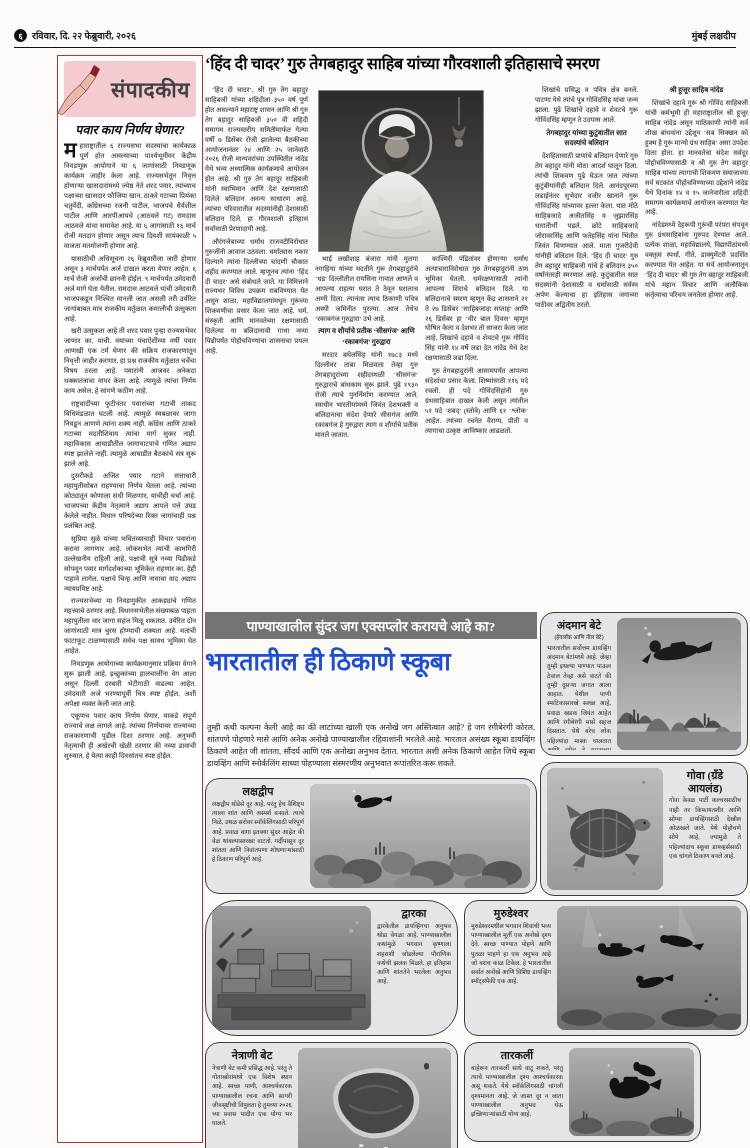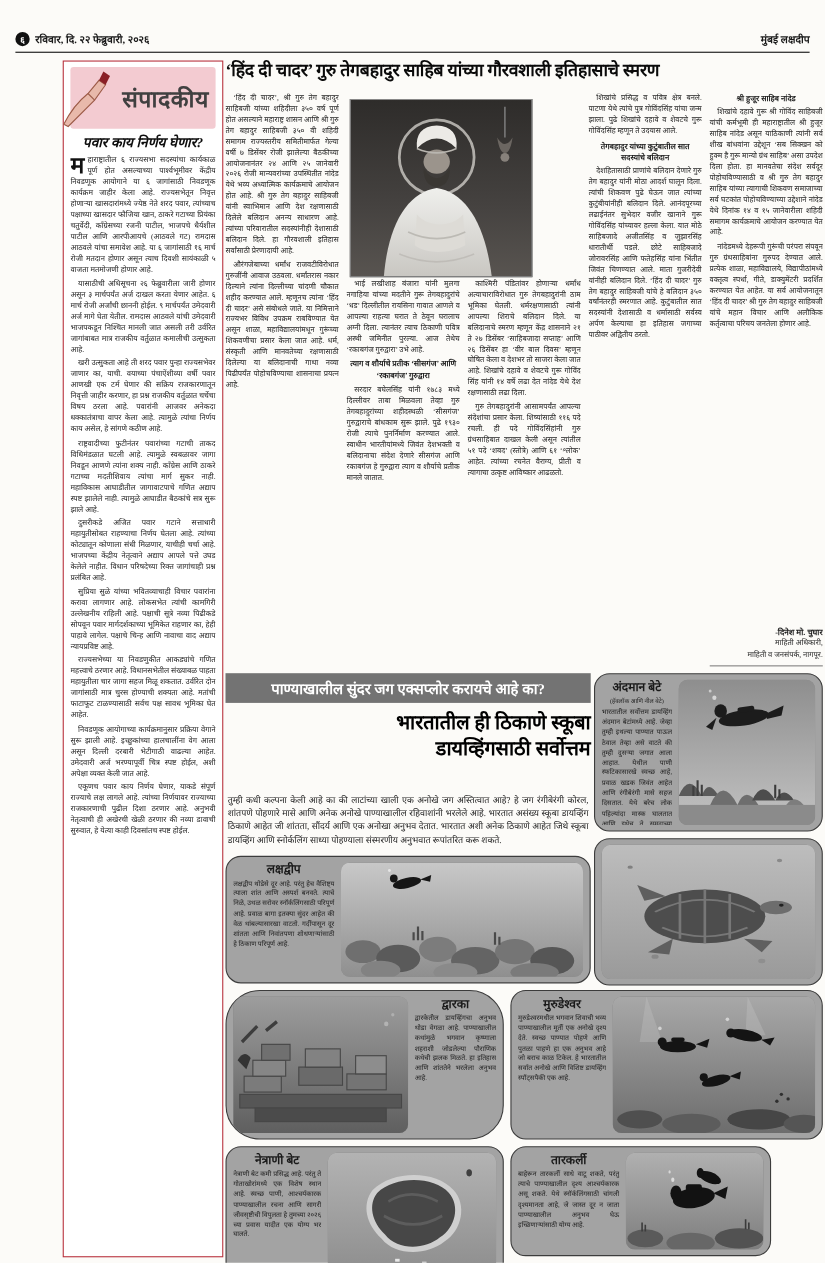--- a/index.html
+++ b/index.html
@@ -40,25 +40,25 @@
   .img-spacer{height:169px;flex:none;}
   .guru-photo{position:absolute;left:113px;top:38px;width:164px;height:160px;
     border:1px solid #888;background:#333;overflow:hidden;}
   .byline{margin-top:auto;text-align:right;font-size:6.9px;line-height:1.5;padding-top:3px;}
   .byline .name{font-weight:bold;font-size:7.4px;}
   .byline-rule{border-top:1px solid #555;width:120px;margin:4px 0 0 auto;}
   
   .kicker{position:absolute;left:205px;top:612px;width:332px;height:27px;background:#737373;
     color:#fff;display:flex;align-items:center;justify-content:center;
     font-weight:bold;font-size:13.5px;font-family:"Liberation Serif",serif;}
-  .scuba-headline{position:absolute;left:205px;top:646px;width:332px;text-align:right;
-    font-weight:bold;font-size:18px;line-height:1.3;color:#000000;}
+  .scuba-headline{position:absolute;left:205px;top:646px;width:332px;text-align:left;
+    font-weight:bold;font-size:25px;line-height:1.3;color:#1d4ed8;}
   .scuba-intro{position:absolute;left:207px;top:722px;width:328px;font-size:8.1px;
     line-height:1.5;text-align:justify;color:#222;}
-  .spot{position:absolute;border:1.3px solid #3c3c3c;border-radius:14px;background:#a3a3a3;
+  .spot{position:absolute;border:1.3px solid #3c3c3c;border-radius:14px;background:#e5e5e5;
     box-sizing:border-box;padding:5px 6px;display:flex;gap:6px;overflow:hidden;}
   .spot-textcol{display:flex;flex-direction:column;flex:none;}
   .spot-title{font-weight:bold;font-size:11px;text-align:center;line-height:1.15;margin:1px 0 1px 0;}
   .spot-sub{font-size:5.6px;text-align:center;margin-bottom:2px;}
   .spot-text{font-size:6.2px;line-height:1.5;text-align:justify;color:#222;overflow:hidden;}
   .spot-photo{flex:1;border-radius:8px;overflow:hidden;background:#888;min-width:0;}
   .spot-photo svg{display:block;width:100%;height:100%;}
   
   .spot.andaman{left:540px;top:612px;width:208px;height:144px;}
   .spot.goa{left:540px;top:762px;width:208px;height:134px;}
@@ -154,34 +154,27 @@
     </div>
     <div class="art-col">
       <p>शिखांचे प्रसिद्ध व पवित्र क्षेत्र बनले. पाटणा येथे त्यांचे पुत्र गोविंदसिंह यांचा जन्म झाला. पुढे शिखांचे दहावे व शेवटचे गुरू गोविंदसिंह म्हणून ते उदयास आले.</p>
       <p class="art-sub">तेगबहादुर यांच्या कुटुंबातील सात सदस्यांचे बलिदान</p>
       <p>देशहितासाठी प्राणांचे बलिदान देणारे गुरु तेग बहादुर यांनी मोठा आदर्श घालून दिला. त्यांची शिकवण पुढे घेऊन जात त्यांच्या कुटुंबीयांनीही बलिदान दिले. आनंदपूरच्या लढाईनंतर सुभेदार वजीर खानाने गुरू गोविंदसिंह यांच्यावर हल्ला केला. यात मोठे साहिबजादे अजीतसिंह व जुझारसिंह धारातीर्थी पडले. छोटे साहिबजादे जोरावरसिंह आणि फतेहसिंह यांना भिंतीत जिवंत चिणण्यात आले. माता गुजरीदेवी यांनीही बलिदान दिले. ‘हिंद दी चादर’ गुरु तेग बहादुर साहिबजी यांचे हे बलिदान ३५० वर्षांनंतरही स्मरणात आहे. कुटुंबातील सात सदस्यांनी देशासाठी व धर्मासाठी सर्वस्व अर्पण केल्याचा हा इतिहास जगाच्या पाठीवर अद्वितीय ठरतो.</p>
     </div>
     <div class="art-col">
       <p class="art-sub">श्री हुजूर साहिब नांदेड</p>
       <p>शिखांचे दहावे गुरू श्री गोविंद साहिबजी यांची कर्मभूमी ही महाराष्ट्रातील श्री हुजूर साहिब नांदेड असून याठिकाणी त्यांनी सर्व शीख बांधवांना उद्देशून ‘सब सिक्खन को हुक्म है गुरू मान्यो ग्रंथ साहिब’ असा उपदेश दिला होता. हा मानवतेचा संदेश सर्वदूर पोहोचविण्यासाठी व श्री गुरु तेग बहादुर साहिब यांच्या त्यागाची शिकवण समाजाच्या सर्व घटकांत पोहोचविण्याच्या उद्देशाने नांदेड येथे दिनांक १४ व १५ जानेवारीला शहिदी समागम कार्यक्रमाचे आयोजन करण्यात येत आहे.</p>
       <p>नांदेडमध्ये देहरूपी गुरूंची परंपरा संपवून गुरु ग्रंथसाहिबांना गुरुपद देण्यात आले. प्रत्येक शाळा, महाविद्यालये, विद्यापीठांमध्ये वक्तृत्व स्पर्धा, गीते, डाक्युमेंटरी प्रदर्शित करण्यात येत आहेत. या सर्व आयोजनातून ‘हिंद दी चादर’ श्री गुरु तेग बहादुर साहिबजी यांचे महान विचार आणि अलौकिक कर्तृत्वाचा परिचय जनतेला होणार आहे.</p>
-      <div class="byline">
-        <div class="name">-दिनेश मो. चुघार</div>
-        <div>माहिती अधिकारी,</div>
-        <div>माहिती व जनसंपर्क, नागपूर.</div>
-        <div class="byline-rule"></div>
-      </div>
     </div>
   </div>
 </div>
 
 <div class="kicker">पाण्याखालील सुंदर जग एक्सप्लोर करायचे आहे का?</div>
 <div class="scuba-headline">
   <div>भारतातील ही ठिकाणे स्कूबा</div>
-  <div>डायव्हिंगसाठी सर्वोत्तम</div>
 </div>
 <div class="scuba-intro">तुम्ही कधी कल्पना केली आहे का की लाटांच्या खाली एक अनोखे जग अस्तित्वात आहे? हे जग रंगीबेरंगी कोरल, शांतपणे पोहणारे मासे आणि अनेक अनोखे पाण्याखालील रहिवाशांनी भरलेले आहे. भारतात असंख्य स्कूबा डायव्हिंग ठिकाणे आहेत जी शांतता, सौंदर्य आणि एक अनोखा अनुभव देतात. भारतात अशी अनेक ठिकाणे आहेत जिथे स्कूबा डायव्हिंग आणि स्नोर्कलिंग साध्या पोहण्याला संस्मरणीय अनुभवात रूपांतरित करू शकते.</div>
 
 <div class="spot andaman">
   <div class="spot-textcol" style="width:64px;">
     <div class="spot-title">अंदमान बेटे</div>
     <div class="spot-sub">(हॅवलॉक आणि नील बेटे)</div>
     <div class="spot-text">भारतातील सर्वोत्तम डायव्हिंग अंदमान बेटांमध्ये आहे. जेव्हा तुम्ही इथल्या पाण्यात पाऊल ठेवाल तेव्हा असे वाटते की तुम्ही दुसऱ्या जगात आला आहात. येथील पाणी स्फटिकासारखे स्वच्छ आहे, प्रवाळ खडक जिवंत आहेत आणि रंगीबेरंगी मासे सहज दिसतात. येथे बरेच लोक पहिल्यांदा मास्क घालतात आणि इथेच ते समुद्राच्या प्रेमात पडतात.</div>
   </div>
   <div class="spot-photo">
@@ -230,20 +223,24 @@
       <circle cx="30" cy="100" r="2" fill="#888"></circle>
         <circle cx="90" cy="104" r="2" fill="#8f8f8f"></circle>
       <ellipse cx="58" cy="64" rx="34" ry="24" fill="#4d4d4d"></ellipse>
       <path d="M30,60 q28,-22 56,0 M34,74 q24,16 48,0 M44,44 v40 M58,40 v48 M72,44 v40" stroke="#777" stroke-width="1.5" fill="none"></path>
       <ellipse cx="98" cy="56" rx="9" ry="6" fill="#6d6d6d"></ellipse>
       <circle cx="101" cy="54" r="1.3" fill="#222"></circle>
       <path d="M36,46 l-16,-10 l4,14 Z" fill="#5f5f5f"></path>
       <path d="M40,84 l-14,12 l12,2 Z" fill="#5f5f5f"></path>
       <path d="M80,84 l10,12 l6,-10 Z" fill="#5f5f5f"></path>
     </svg>
+  </div>
+  <div class="spot-textcol" style="width:72px;">
+    <div class="spot-title">गोवा (ग्रँडे आयलंड)</div>
+    <div class="spot-text">गोवा केवळ पार्टी कल्चरसाठीच नाही तर किफायतशीर आणि सोप्या डायव्हिंगसाठी देखील ओळखले जाते. येथे पोहोचणे सोपे आहे, ज्यामुळे ते पहिल्यांदाच स्कूबा डायव्हर्ससाठी एक चांगले ठिकाण बनले आहे.</div>
   </div>
 </div>
 
 <div class="spot lakshadweep">
   <div class="spot-textcol" style="width:92px;">
     <div class="spot-title">लक्षद्वीप</div>
     <div class="spot-text">लक्षद्वीप थोडेसे दूर आहे. परंतु हेच वैशिष्ट्य त्याला शांत आणि अस्पर्श बनवते. त्याचे निळे, उथळ सरोवर स्नॉर्कलिंगसाठी परिपूर्ण आहे. प्रवाळ बागा इतक्या सुंदर आहेत की वेळ थांबल्यासारखा वाटतो. गर्दीपासून दूर शांतता आणि निवांतपणा शोधणाऱ्यांसाठी हे ठिकाण परिपूर्ण आहे.</div>
   </div>
   <div class="spot-photo">
     <svg viewBox="0 0 220 100" preserveAspectRatio="none">

